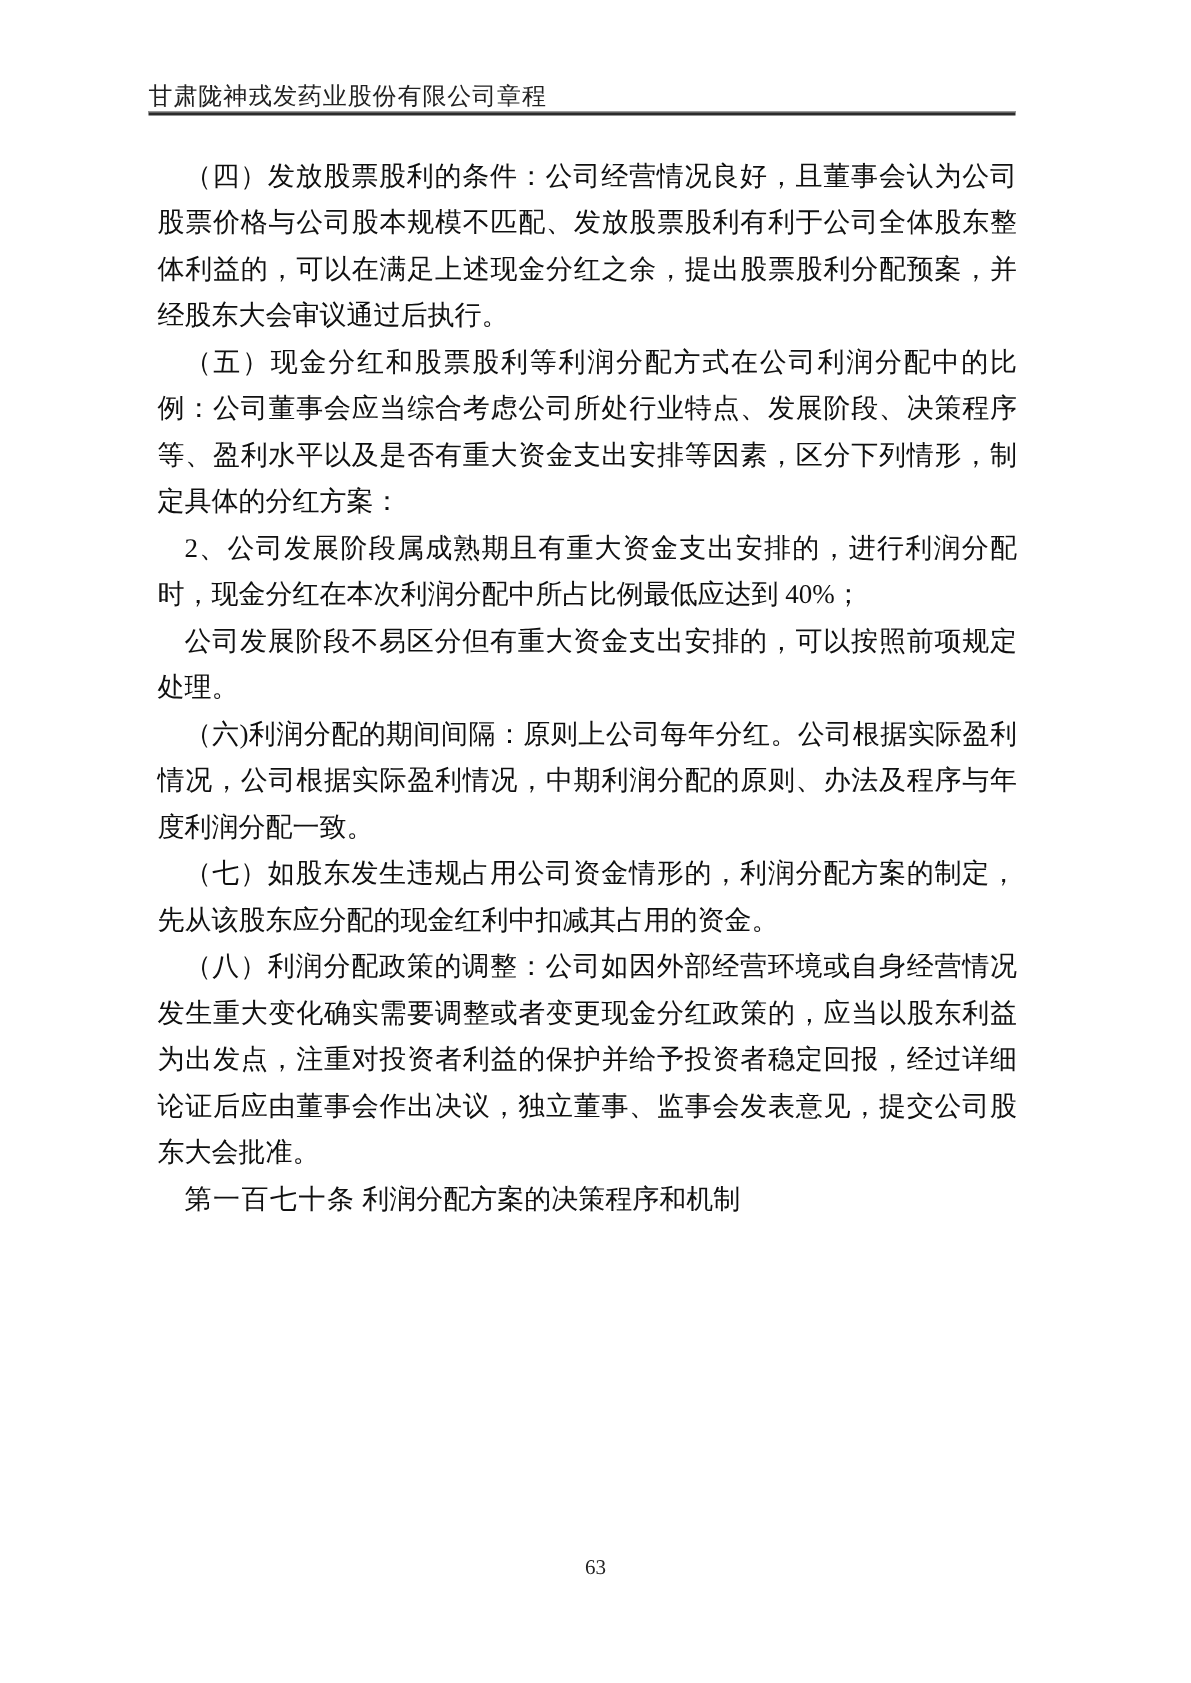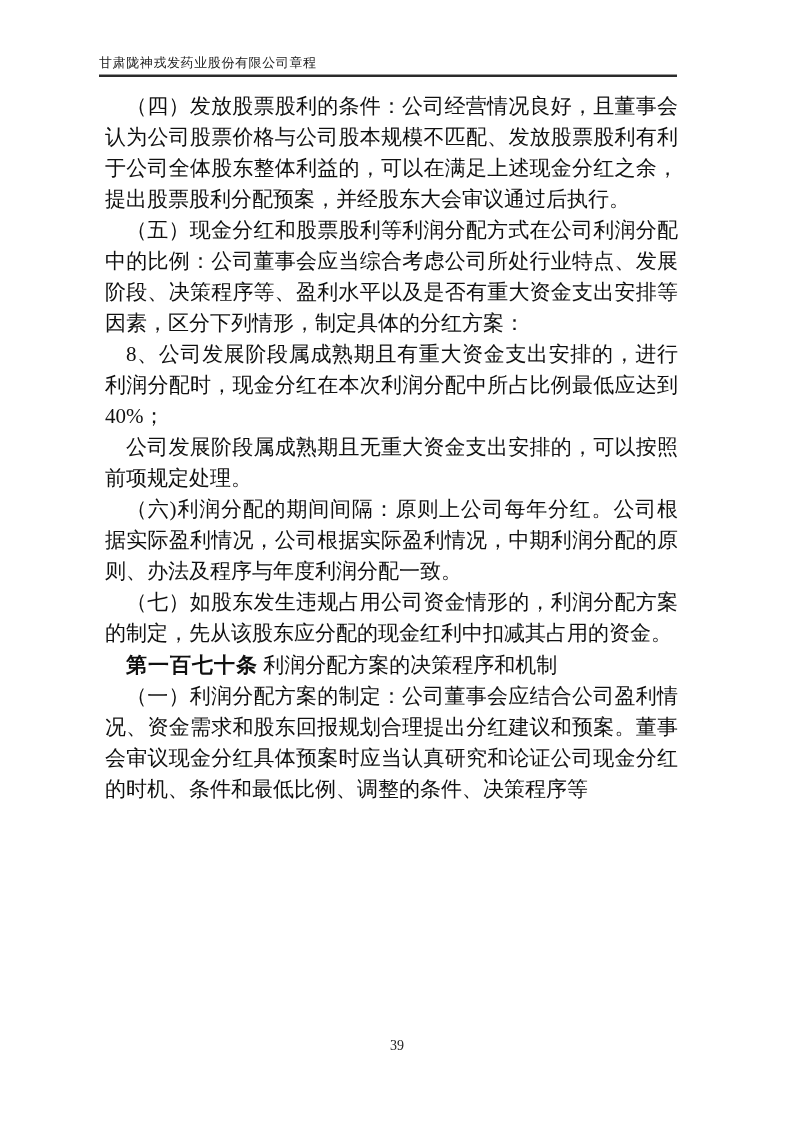--- a/index.html
+++ b/index.html
@@ -13,51 +13,51 @@
     height: 1122px;
     background: #ffffff;
     overflow: hidden;
     font-family: "Liberation Serif", serif;
     color: #111111;
   }
   .header-title {
     position: absolute;
     left: 99px;
     top: 54px;
-    font-size: 13px;
+    font-size: 16px;
     letter-spacing: 0.6px;
     color: #222222;
     white-space: nowrap;
   }
   .header-rule {
     position: absolute;
     left: 99px;
     top: 74px;
     width: 578px;
     height: 2px;
     background: #2b2b2b;
     border-top: 1px solid #999999;
   }
   .doc-body {
     position: absolute;
     left: 105px;
-    top: 91px;
+    top: 102px;
     width: 573px;
-    font-size: 21px;
+    font-size: 18px;
     line-height: 31px;
     text-align: justify;
     color: #101010;
   }
   .para {
     margin: 0;
     padding: 0;
     text-indent: 1em;
   }
   .article-no {
-    font-weight: bold;
+    font-weight: normal;
     font-family: "Liberation Sans", sans-serif;
     letter-spacing: 1px;
   }
   .footer {
     position: absolute;
     left: 0;
     top: 1038px;
     width: 100%;
     text-align: center;
     font-size: 14px;
@@ -70,25 +70,25 @@
 <div class="page">
 
   <div>
     <div class="header-title">甘肃陇神戎发药业股份有限公司章程</div>
     <div class="header-rule"></div>
   </div>
 
   <div class="doc-body">
       <p class="para">（四）发放股票股利的条件：公司经营情况良好，且董事会认为公司股票价格与公司股本规模不匹配、发放股票股利有利于公司全体股东整体利益的，可以在满足上述现金分红之余，提出股票股利分配预案，并经股东大会审议通过后执行。</p>
       <p class="para">（五）现金分红和股票股利等利润分配方式在公司利润分配中的比例：公司董事会应当综合考虑公司所处行业特点、发展阶段、决策程序等、盈利水平以及是否有重大资金支出安排等因素，区分下列情形，制定具体的分红方案：</p>
-      <p class="para">8、公司发展阶段属成熟期且有重大资金支出安排的，进行利润分配时，现金分红在本次利润分配中所占比例最低应达到 40%；</p>
-      <p class="para">公司发展阶段属成熟期且无重大资金支出安排的，可以按照前项规定处理。</p>
+      <p class="para">2、公司发展阶段属成熟期且有重大资金支出安排的，进行利润分配时，现金分红在本次利润分配中所占比例最低应达到 40%；</p>
+      <p class="para">公司发展阶段不易区分但有重大资金支出安排的，可以按照前项规定处理。</p>
       <p class="para">（六)利润分配的期间间隔：原则上公司每年分红。公司根据实际盈利情况，公司根据实际盈利情况，中期利润分配的原则、办法及程序与年度利润分配一致。</p>
       <p class="para">（七）如股东发生违规占用公司资金情形的，利润分配方案的制定，先从该股东应分配的现金红利中扣减其占用的资金。</p>
+      <p class="para">（八）利润分配政策的调整：公司如因外部经营环境或自身经营情况发生重大变化确实需要调整或者变更现金分红政策的，应当以股东利益为出发点，注重对投资者利益的保护并给予投资者稳定回报，经过详细论证后应由董事会作出决议，独立董事、监事会发表意见，提交公司股东大会批准。</p>
       <p class="para"><span class="article-no">第一百七十条</span> 利润分配方案的决策程序和机制</p>
-      <p class="para">（一）利润分配方案的制定：公司董事会应结合公司盈利情况、资金需求和股东回报规划合理提出分红建议和预案。董事会审议现金分红具体预案时应当认真研究和论证公司现金分红的时机、条件和最低比例、调整的条件、决策程序等</p>
     </div>
 
   <div class="footer">
-    <span>39</span>
+    <span>63</span>
   </div>
 
 </div>
 
 </body></html>

